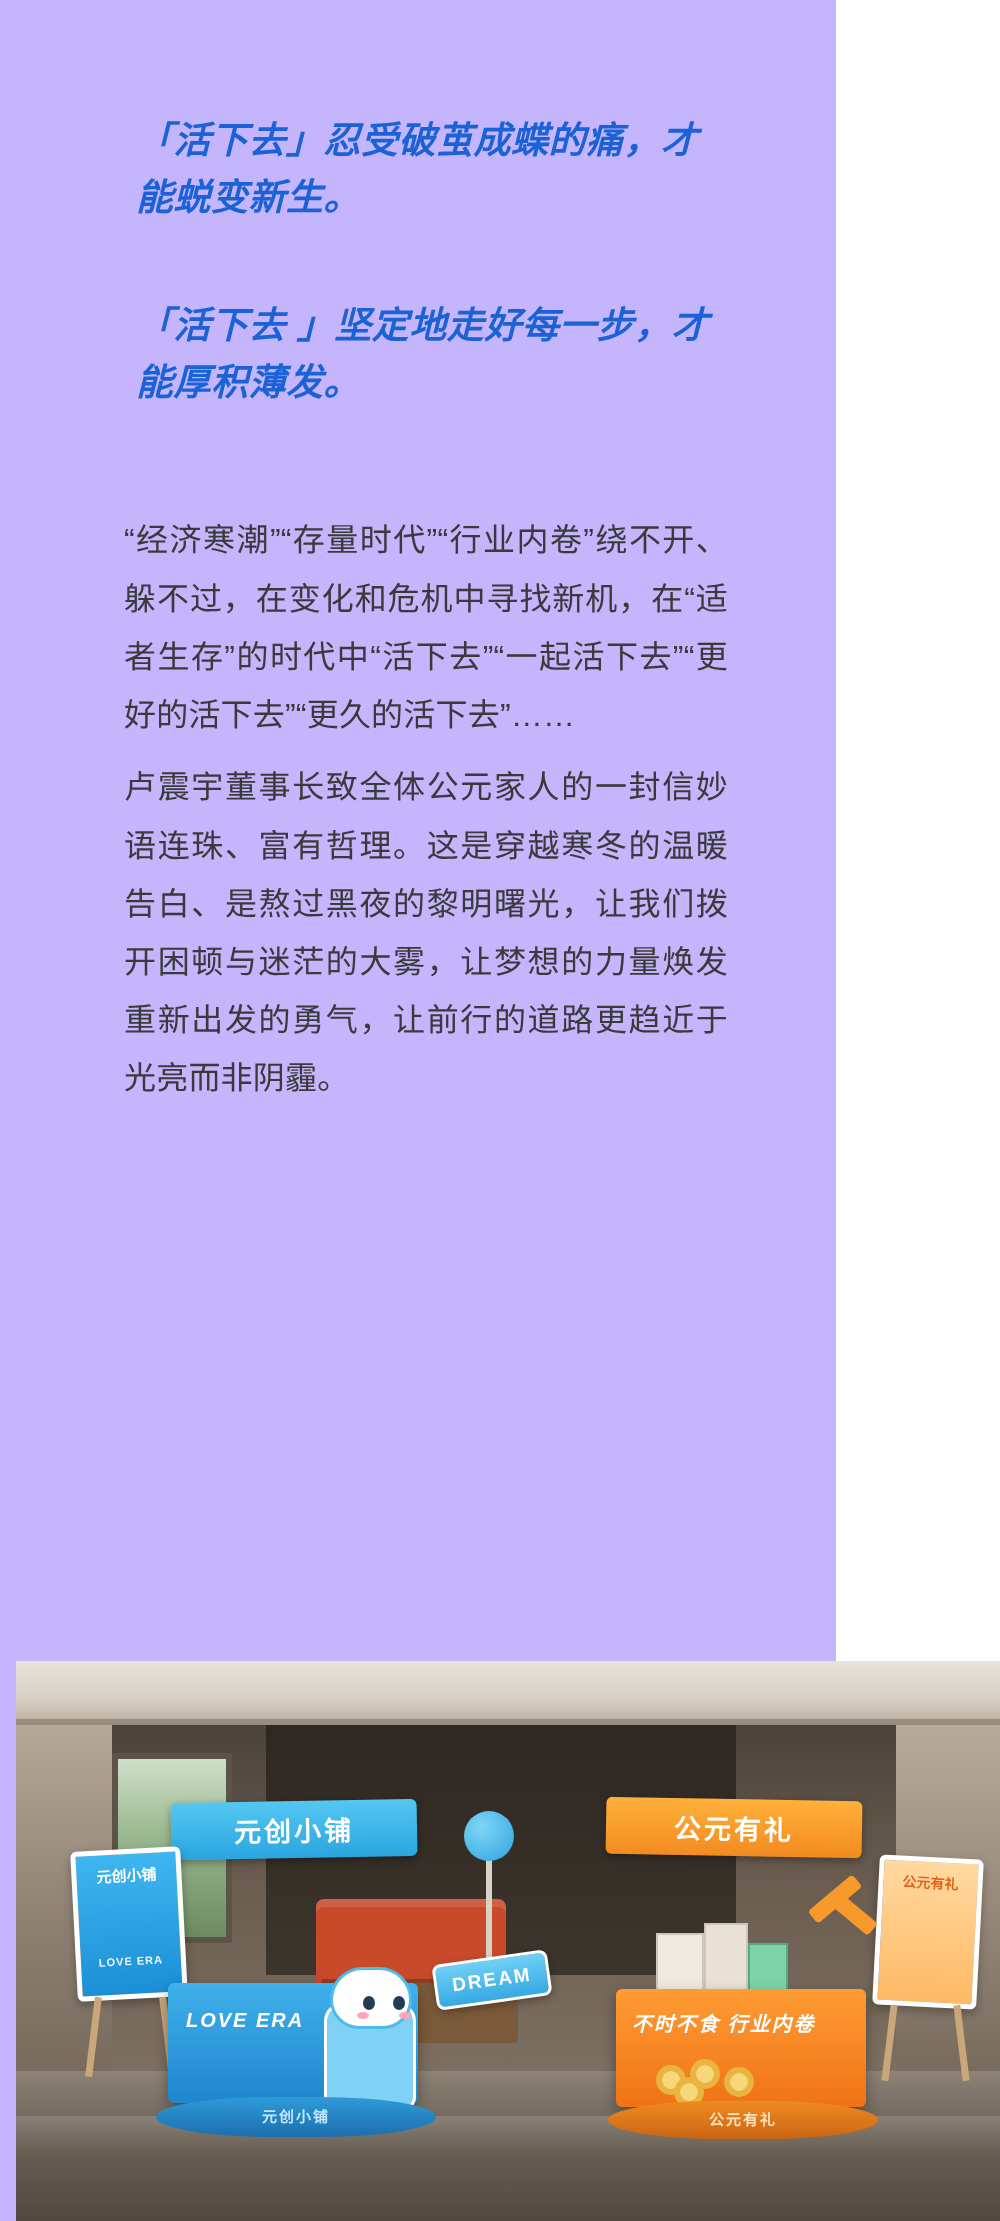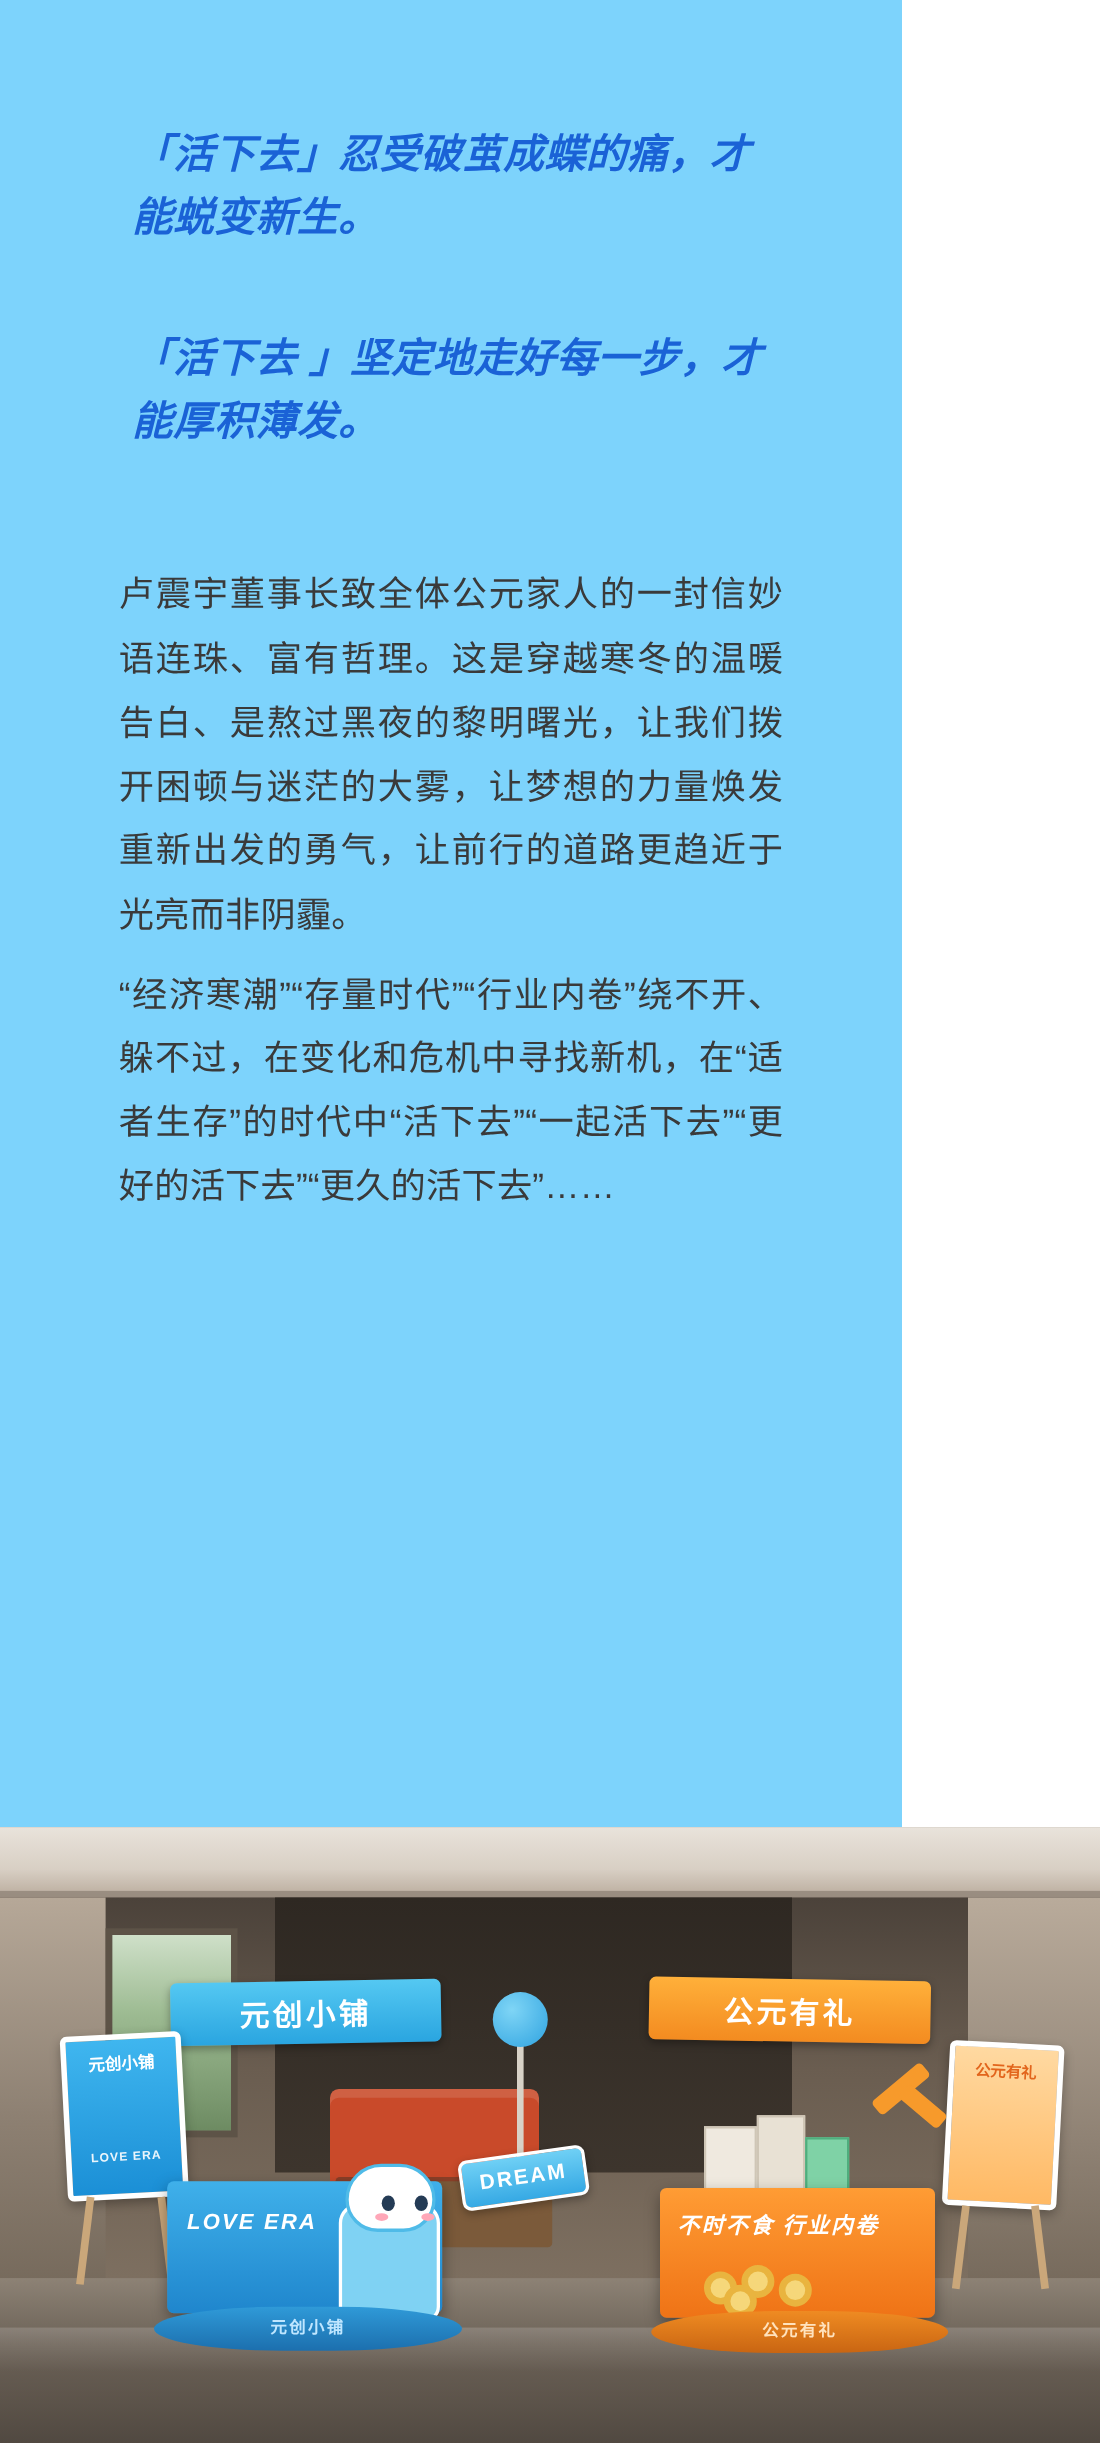--- a/index.html
+++ b/index.html
@@ -13,23 +13,24 @@
     min-height: 2221px;
     font-family: "Liberation Sans", "DejaVu Sans", sans-serif;
     color: #2b2b2b;
     position: relative;
     overflow-x: hidden;
   }
   .page {
     width: 820px;
     min-height: 2221px;
     position: relative;
-    background: #7dd3fc;
+    background: #c4b5fd;
     display: flex;
     flex-direction: column;
+    padding-left: 16px;
   }
   .article {
     padding: 0 108px 0 108px;
   }
   .spacer-top { height: 112px; }
 
   .headline-block {
     margin: 0 0 18px 12px;
   }
   .headline {
@@ -294,22 +295,22 @@
 
   <div class="article">
     <div class="spacer-top"></div>
 
     <div class="headline-block">
       <p class="headline">「活下去」忍受破茧成蝶的痛，才能蜕变新生。</p>
       <p class="headline headline-2">「活下去 」坚定地走好每一步，才能厚积薄发。</p>
     </div>
 
     <div class="body-block">
+      <p class="paragraph">“经济寒潮”“存量时代”“行业内卷”绕不开、躲不过，在变化和危机中寻找新机，在“适者生存”的时代中“活下去”“一起活下去”“更好的活下去”“更久的活下去”……</p>
       <p class="paragraph">卢震宇董事长致全体公元家人的一封信妙语连珠、富有哲理。这是穿越寒冬的温暖告白、是熬过黑夜的黎明曙光，让我们拨开困顿与迷茫的大雾，让梦想的力量焕发重新出发的勇气，让前行的道路更趋近于光亮而非阴霾。</p>
-      <p class="paragraph">“经济寒潮”“存量时代”“行业内卷”绕不开、躲不过，在变化和危机中寻找新机，在“适者生存”的时代中“活下去”“一起活下去”“更好的活下去”“更久的活下去”……</p>
     </div>
   </div>
 
   <div class="photo-gap"></div>
 
   <div class="photo">
     <div class="ph-ceiling"></div>
     <div class="ph-ceiling-line"></div>
     <div class="ph-backwall"></div>
     <div class="ph-darkvoid"></div>

